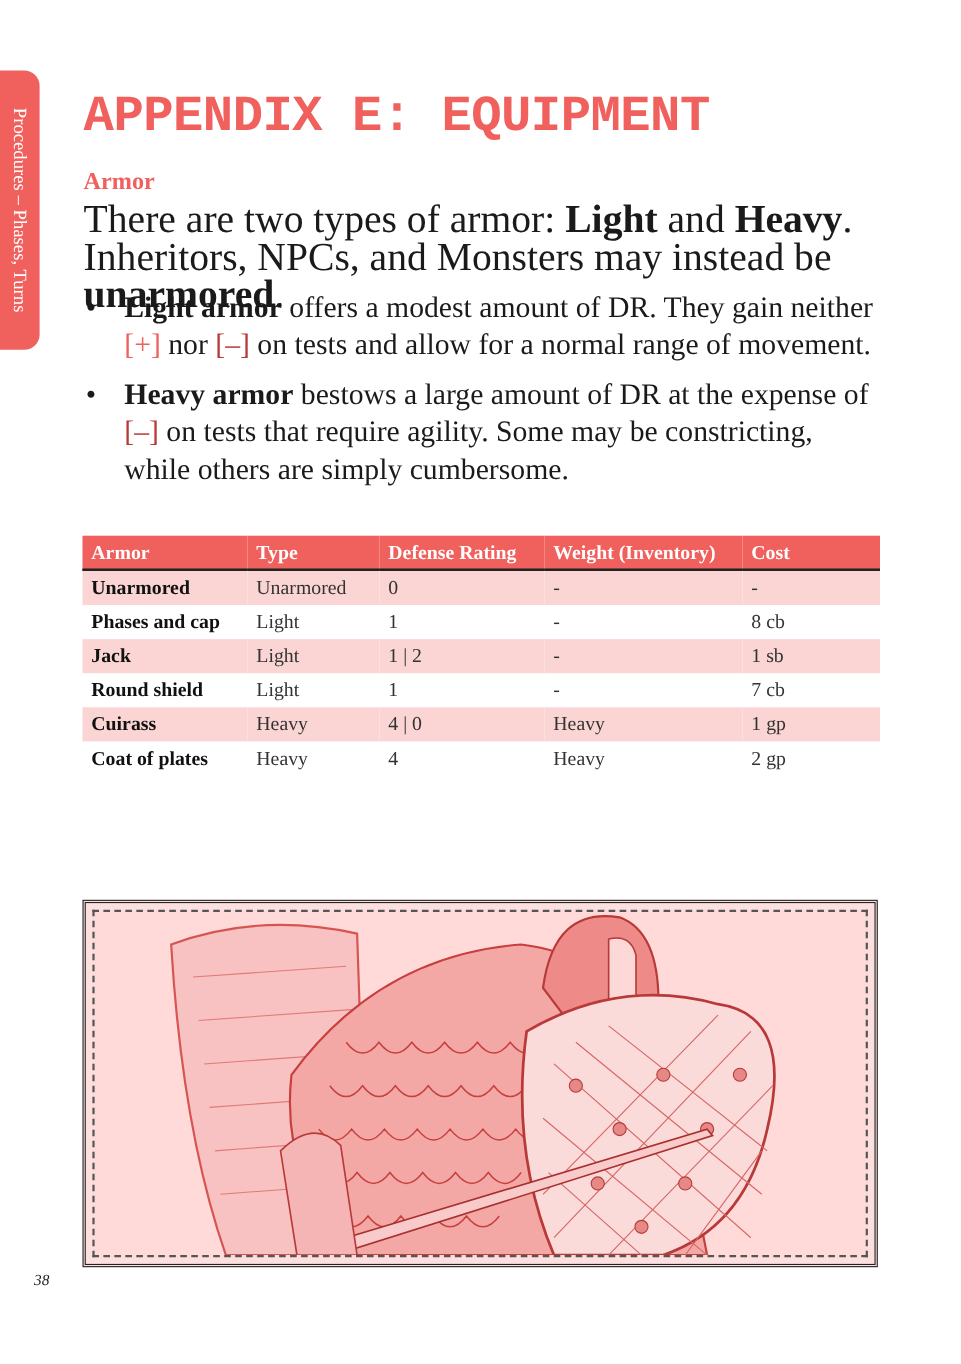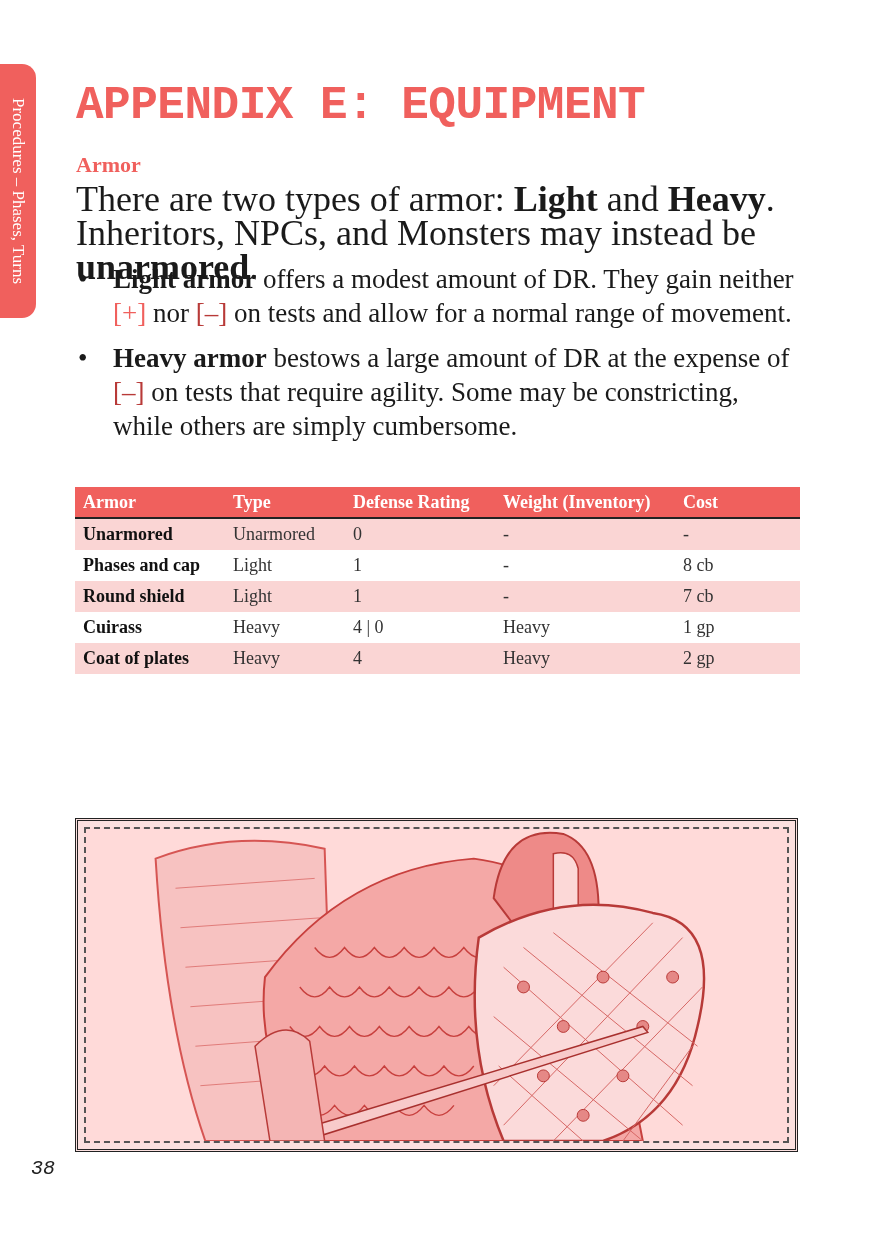--- a/index.html
+++ b/index.html
@@ -29,22 +29,22 @@
                 font-family:"Liberation Serif", serif; font-size:18px; }
   table.armor th { background:#f0605d; color:#fff; text-align:left; font-weight:bold;
                    height:30px; padding:0 8px; border-bottom:2px solid #222; }
   table.armor td { height:31px; padding:0 8px; }
   table.armor tr:nth-child(odd) td { background:#fad5d4; }
   table.armor td.name { font-weight:bold; color:#111; }
   table.armor td.val { color:#333; }
   .illus { position:absolute; left:75px; top:818px; width:723px; height:334px;
            border:3px double #222; box-sizing:border-box; background:#fbe0df; overflow:hidden; }
   .illus-inner { position:absolute; inset:6px; border:2px dashed #555; background:#ffdad9; }
-  .page-num { position:absolute; left:31px; top:1157px; font-family:Liberation Mono, monospace;
-              font-style:italic; font-size:20px; color:#222; }
+  .page-num { position:absolute; left:31px; top:1157px; font-family:Liberation Serif, serif;
+              font-style:italic; font-size:14px; color:#222; }
 </style>
 </head>
 <body>
 
 <div class="side-tab">
   <span>Procedures – Phases, Turns</span>
 </div>
 
 <h1 class="title">APPENDIX E: EQUIPMENT</h1>
 <h2 class="subhead">Armor</h2>
@@ -73,20 +73,27 @@
         <td class="val">0</td>
         <td class="val">-</td>
         <td class="val">-</td>
       </tr>
     <tr>
         <td class="name">Phases and cap</td>
         <td class="val">Light</td>
         <td class="val">1</td>
         <td class="val">-</td>
         <td class="val">8 cb</td>
+      </tr>
+    <tr>
+        <td class="name">Jack</td>
+        <td class="val">Light</td>
+        <td class="val">1 | 2</td>
+        <td class="val">-</td>
+        <td class="val">1 sb</td>
       </tr>
     <tr>
         <td class="name">Round shield</td>
         <td class="val">Light</td>
         <td class="val">1</td>
         <td class="val">-</td>
         <td class="val">7 cb</td>
       </tr>
     <tr>
         <td class="name">Cuirass</td>

